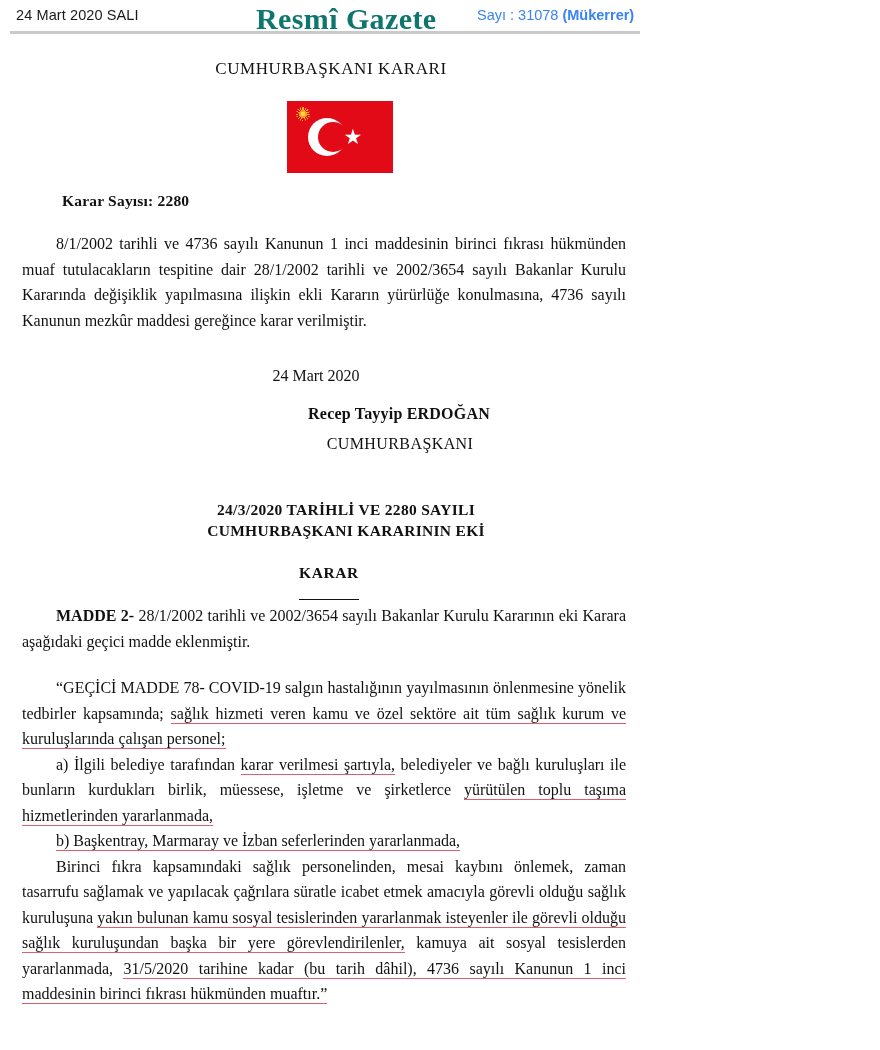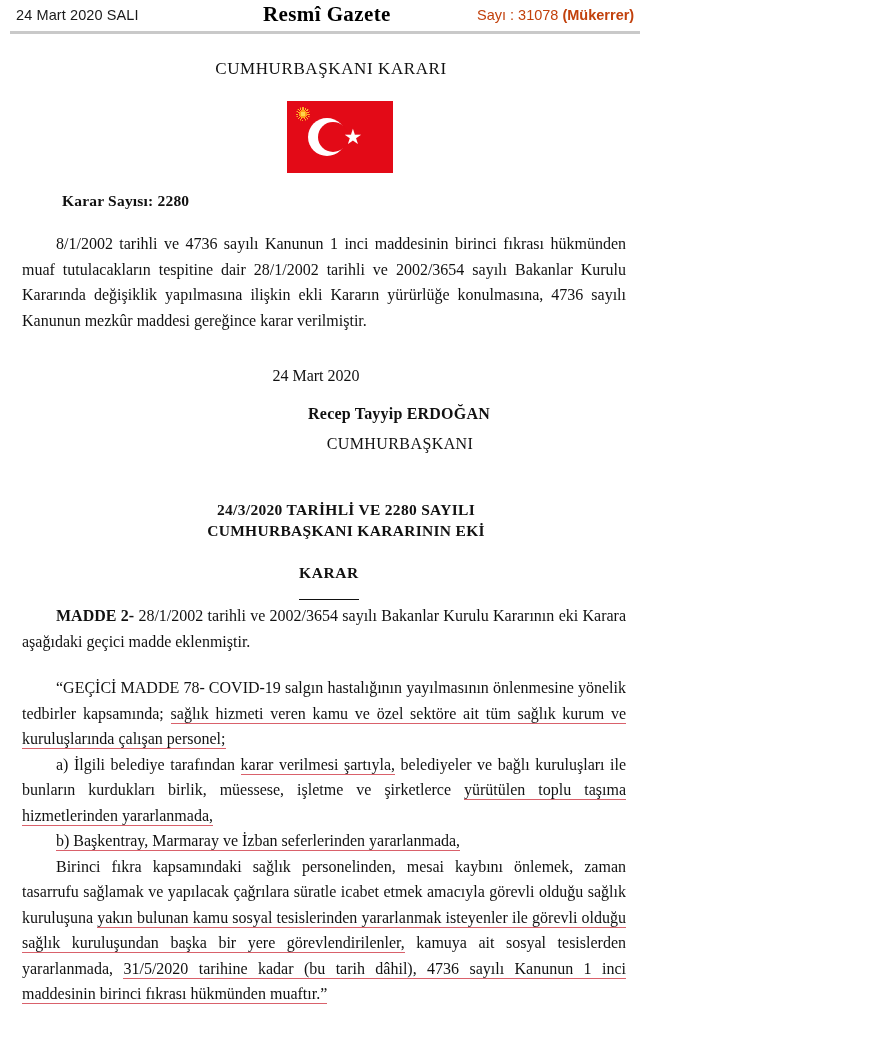--- a/index.html
+++ b/index.html
@@ -28,35 +28,35 @@
     position: absolute;
     left: 16px;
     top: 7px;
     font-family: "Liberation Sans", "DejaVu Sans", sans-serif;
     font-size: 14.5px;
     color: #1a1a1a;
     letter-spacing: .1px;
   }
   .mh-title {
     position: absolute;
-    left: 263px;
+    left: 256px;
     top: 2px;
     font-family: "Liberation Serif", "DejaVu Serif", serif;
     font-weight: bold;
-    font-size: 21px;
-    color: #000000;
+    font-size: 30px;
+    color: #0f766e;
     letter-spacing: .4px;
   }
   .mh-issue {
     position: absolute;
     left: 477px;
     top: 7px;
     font-family: "Liberation Sans", "DejaVu Sans", sans-serif;
     font-size: 14.5px;
-    color: #c2410c;
+    color: #3b82f6;
   }
   .mh-issue b { font-weight: bold; }
   .mh-rule {
     position: absolute;
     left: 10px;
     top: 31px;
     width: 630px;
     height: 3px;
     background: #c9c9c9;
   }

